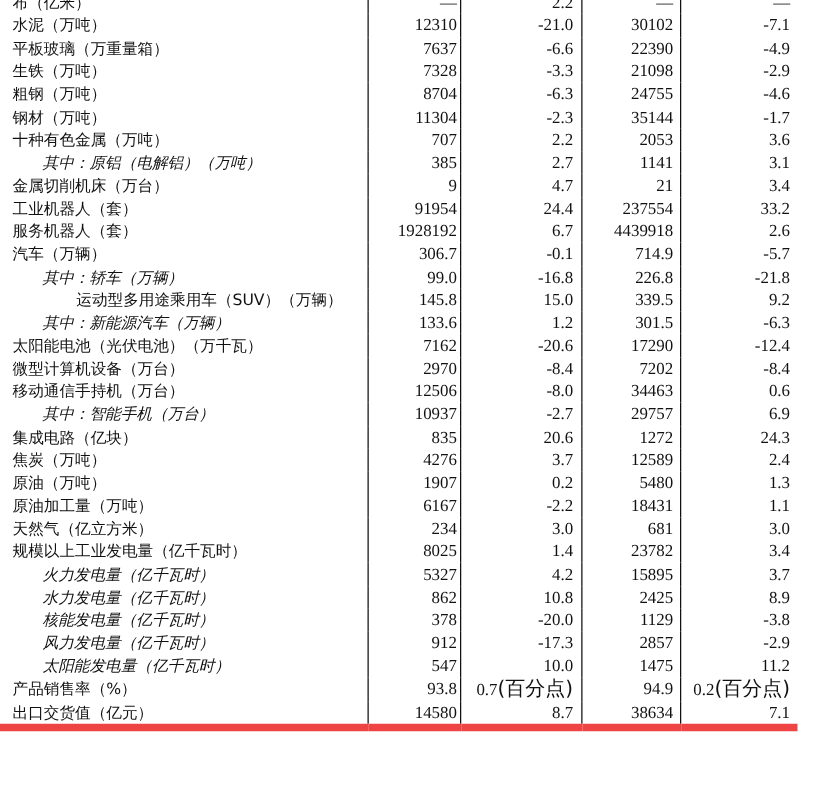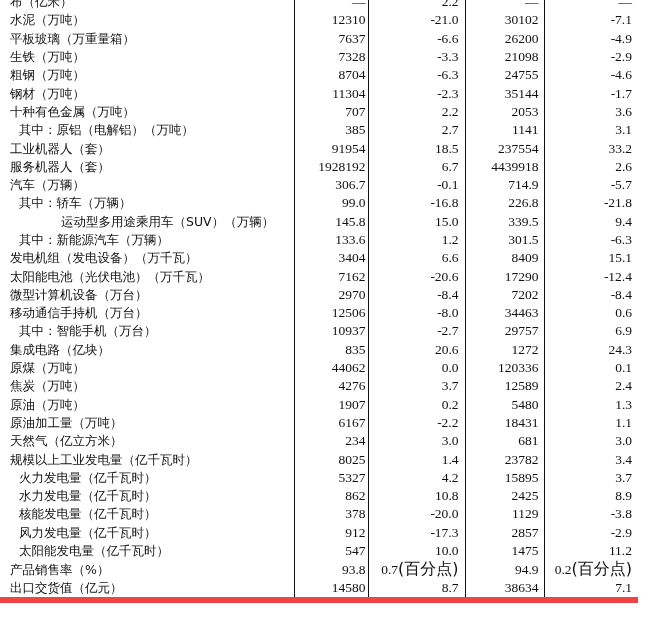--- a/index.html
+++ b/index.html
@@ -4,21 +4,21 @@
 <style>
   html, body { margin: 0; padding: 0; background: #ffffff; }
   body { width: 660px; height: 643px; overflow: hidden; position: relative; }
   .wrap { position: absolute; left: 0; top: -7px; width: 638px; }
   table { border-collapse: collapse; width: 638px; table-layout: fixed; }
   td {
     height: 18.3px; padding: 0; line-height: 18px; white-space: nowrap; overflow: hidden;
     font-size: 13px; color: #111;
   }
   td.lbl { width: 294px; font-family: "DejaVu Sans", sans-serif; font-size: 12.5px; padding-left: 10px; box-sizing: border-box; border-right: 1px solid #111; }
-  td.lbl.i1 { padding-left: 19px; }
+  td.lbl.i1 { padding-left: 34px; font-style: italic; }
   td.lbl.i2 { padding-left: 61px; margin-left: 38px; }
   td.num { font-family: "Liberation Serif", serif; text-align: right; padding-right: 2px; box-sizing: border-box; font-size: 13.5px; }
   td.c1 { width: 74px; border-right: 1px solid #111; }
   td.c2 { width: 97px; padding-right: 6px; border-right: 1px solid #111; }
   td.c3 { width: 79px; padding-right: 5px; border-right: 1px solid #111; }
   td.c4 { width: 94px; padding-right: 6px; }
   tr.last td { border-bottom: 6px solid #ef4444; }
   .pct { font-family: "DejaVu Sans", sans-serif; font-size: 16px; }
 </style>
 </head>
@@ -38,21 +38,21 @@
           <td class="lbl">水泥（万吨）</td>
           <td class="num c1">12310</td>
           <td class="num c2">-21.0</td>
           <td class="num c3">30102</td>
           <td class="num c4">-7.1</td>
         </tr>
         <tr>
           <td class="lbl">平板玻璃（万重量箱）</td>
           <td class="num c1">7637</td>
           <td class="num c2">-6.6</td>
-          <td class="num c3">26200</td>
+          <td class="num c3">22390</td>
           <td class="num c4">-4.9</td>
         </tr>
         <tr>
           <td class="lbl">生铁（万吨）</td>
           <td class="num c1">7328</td>
           <td class="num c2">-3.3</td>
           <td class="num c3">21098</td>
           <td class="num c4">-2.9</td>
         </tr>
         <tr>
@@ -77,23 +77,30 @@
           <td class="num c4">3.6</td>
         </tr>
         <tr>
           <td class="lbl i1">其中：原铝（电解铝）（万吨）</td>
           <td class="num c1">385</td>
           <td class="num c2">2.7</td>
           <td class="num c3">1141</td>
           <td class="num c4">3.1</td>
         </tr>
         <tr>
+          <td class="lbl">金属切削机床（万台）</td>
+          <td class="num c1">9</td>
+          <td class="num c2">4.7</td>
+          <td class="num c3">21</td>
+          <td class="num c4">3.4</td>
+        </tr>
+        <tr>
           <td class="lbl">工业机器人（套）</td>
           <td class="num c1">91954</td>
-          <td class="num c2">18.5</td>
+          <td class="num c2">24.4</td>
           <td class="num c3">237554</td>
           <td class="num c4">33.2</td>
         </tr>
         <tr>
           <td class="lbl">服务机器人（套）</td>
           <td class="num c1">1928192</td>
           <td class="num c2">6.7</td>
           <td class="num c3">4439918</td>
           <td class="num c4">2.6</td>
         </tr>
@@ -109,37 +116,30 @@
           <td class="num c1">99.0</td>
           <td class="num c2">-16.8</td>
           <td class="num c3">226.8</td>
           <td class="num c4">-21.8</td>
         </tr>
         <tr>
           <td class="lbl i2">运动型多用途乘用车（SUV）（万辆）</td>
           <td class="num c1">145.8</td>
           <td class="num c2">15.0</td>
           <td class="num c3">339.5</td>
-          <td class="num c4">9.4</td>
+          <td class="num c4">9.2</td>
         </tr>
         <tr>
           <td class="lbl i1">其中：新能源汽车（万辆）</td>
           <td class="num c1">133.6</td>
           <td class="num c2">1.2</td>
           <td class="num c3">301.5</td>
           <td class="num c4">-6.3</td>
         </tr>
         <tr>
-          <td class="lbl">发电机组（发电设备）（万千瓦）</td>
-          <td class="num c1">3404</td>
-          <td class="num c2">6.6</td>
-          <td class="num c3">8409</td>
-          <td class="num c4">15.1</td>
-        </tr>
-        <tr>
           <td class="lbl">太阳能电池（光伏电池）（万千瓦）</td>
           <td class="num c1">7162</td>
           <td class="num c2">-20.6</td>
           <td class="num c3">17290</td>
           <td class="num c4">-12.4</td>
         </tr>
         <tr>
           <td class="lbl">微型计算机设备（万台）</td>
           <td class="num c1">2970</td>
           <td class="num c2">-8.4</td>
@@ -159,27 +159,20 @@
           <td class="num c2">-2.7</td>
           <td class="num c3">29757</td>
           <td class="num c4">6.9</td>
         </tr>
         <tr>
           <td class="lbl">集成电路（亿块）</td>
           <td class="num c1">835</td>
           <td class="num c2">20.6</td>
           <td class="num c3">1272</td>
           <td class="num c4">24.3</td>
-        </tr>
-        <tr>
-          <td class="lbl">原煤（万吨）</td>
-          <td class="num c1">44062</td>
-          <td class="num c2">0.0</td>
-          <td class="num c3">120336</td>
-          <td class="num c4">0.1</td>
         </tr>
         <tr>
           <td class="lbl">焦炭（万吨）</td>
           <td class="num c1">4276</td>
           <td class="num c2">3.7</td>
           <td class="num c3">12589</td>
           <td class="num c4">2.4</td>
         </tr>
         <tr>
           <td class="lbl">原油（万吨）</td>

